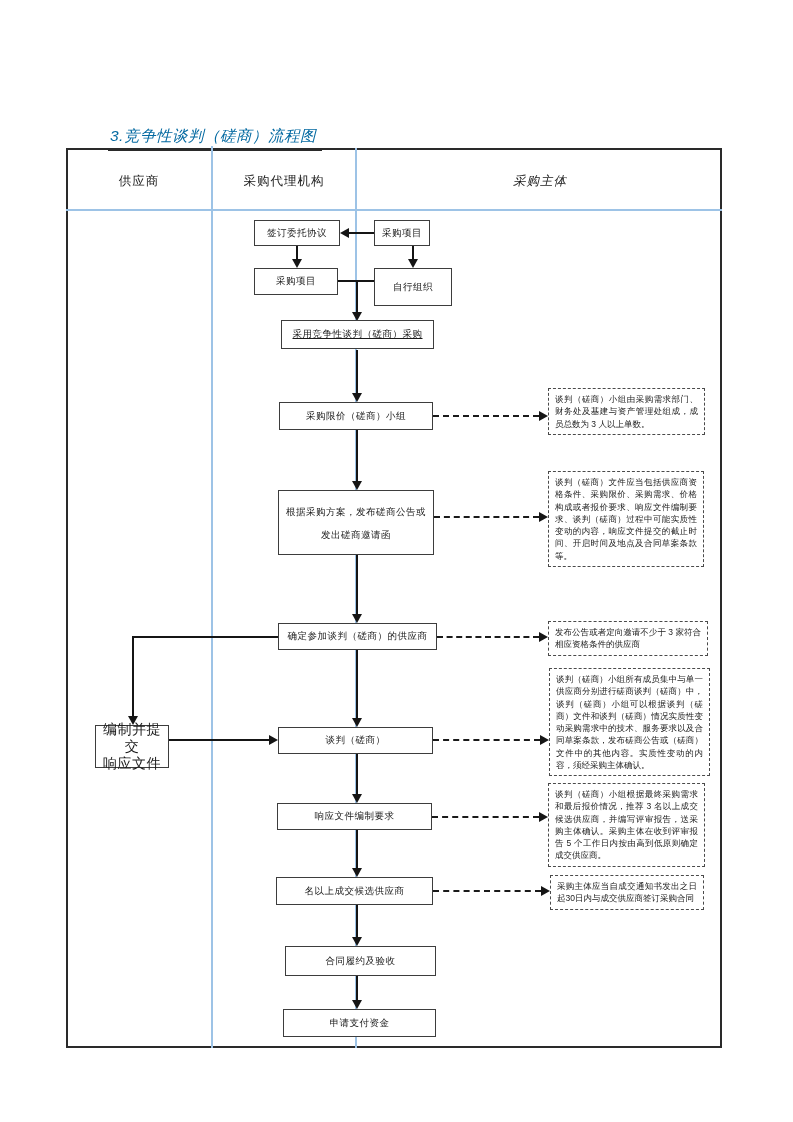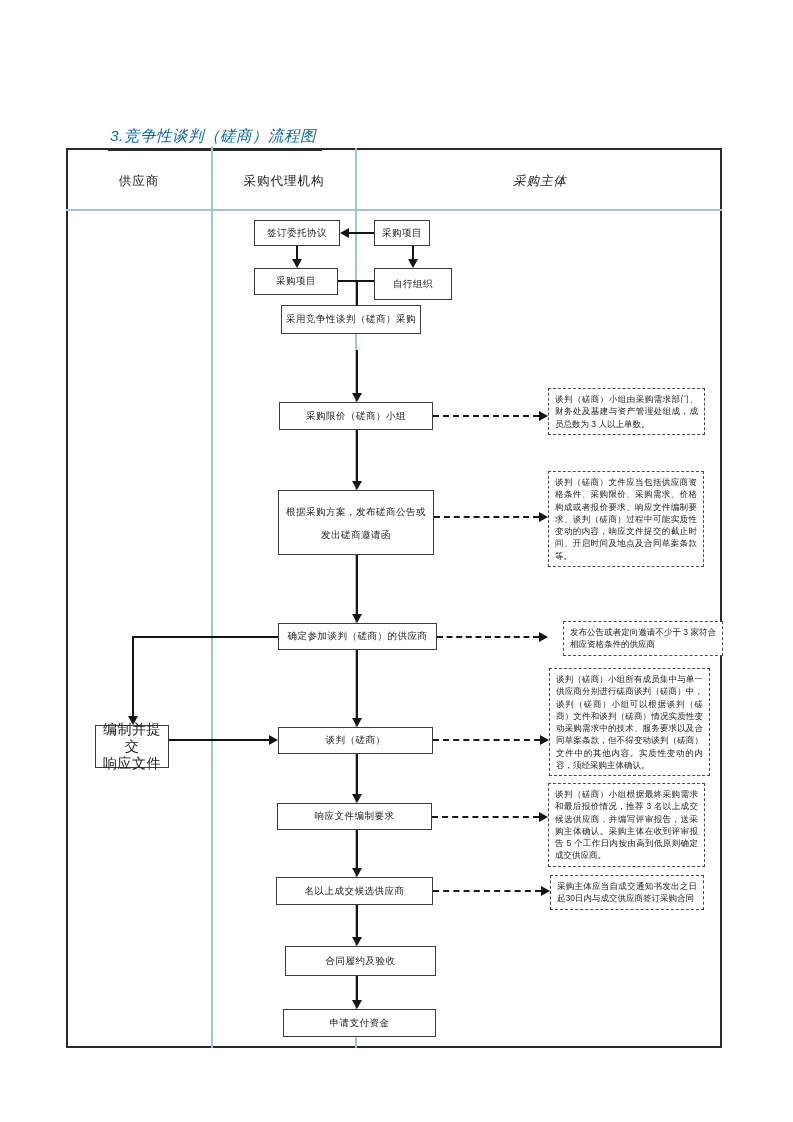--- a/index.html
+++ b/index.html
@@ -32,38 +32,38 @@
 
 <div class="abs frame" style="left:66px;top:148px;width:656px;height:900px;"></div>
 
 <div class="abs colhead" style="left:79px;top:173px;width:120px;">供应商</div>
 <div class="abs colhead" style="left:219px;top:173px;width:130px;">采购代理机构</div>
 <div class="abs colhead" style="left:475px;top:173px;width:130px;font-style:italic;">采购主体</div>
 
 <div class="abs fbox" style="left:254px;top:220px;width:86px;height:26px;">签订委托协议</div>
 <div class="abs fbox" style="left:374px;top:220px;width:56px;height:26px;">采购项目</div>
 <div class="abs fbox" style="left:254px;top:268px;width:84px;height:27px;">采购项目</div>
-<div class="abs fbox" style="left:374px;top:268px;width:78px;height:32px;">自行组织</div>
-<div class="abs fbox" style="left:281px;top:305px;width:140px;height:29px;">采用竞争性谈判（磋商）采购</div>
+<div class="abs fbox" style="left:374px;top:268px;width:78px;height:38px;">自行组织</div>
+<div class="abs fbox" style="left:281px;top:320px;width:153px;height:29px;text-decoration:underline;">采用竞争性谈判（磋商）采购</div>
 <div class="abs fbox" style="left:279px;top:402px;width:154px;height:28px;">采购限价（磋商）小组</div>
 <div class="abs fbox two" style="left:278px;top:490px;width:156px;height:65px;">根据采购方案，发布磋商公告或
 发出磋商邀请函</div>
 <div class="abs fbox" style="left:278px;top:623px;width:159px;height:27px;">确定参加谈判（磋商）的供应商</div>
 <div class="abs fbox" style="left:278px;top:727px;width:155px;height:27px;">谈判（磋商）</div>
 <div class="abs fbox" style="left:277px;top:803px;width:155px;height:27px;">响应文件编制要求</div>
 <div class="abs fbox" style="left:276px;top:877px;width:157px;height:28px;">名以上成交候选供应商</div>
 <div class="abs fbox" style="left:285px;top:946px;width:151px;height:30px;">合同履约及验收</div>
 <div class="abs fbox" style="left:283px;top:1009px;width:153px;height:28px;">申请支付资金</div>
 <div class="abs fbox small" style="left:95px;top:725px;width:74px;height:43px;">编制并提交
 响应文件</div>
 
 <div class="abs note" style="left:548px;top:388px;width:157px;">谈判（磋商）小组由采购需求部门、财务处及基建与资产管理处组成，成员总数为 3 人以上单数。</div>
 <div class="abs note" style="left:548px;top:471px;width:156px;">谈判（磋商）文件应当包括供应商资格条件、采购限价、采购需求、价格构成或者报价要求、响应文件编制要求、谈判（磋商）过程中可能实质性变动的内容，响应文件提交的截止时间、开启时间及地点及合同草案条款等。</div>
-<div class="abs note" style="left:548px;top:621px;width:160px;margin-left:15px;">发布公告或者定向邀请不少于 3 家符合相应资格条件的供应商</div>
-<div class="abs note" style="left:549px;top:668px;width:161px;">谈判（磋商）小组所有成员集中与单一供应商分别进行磋商谈判（磋商）中，谈判（磋商）小组可以根据谈判（磋商）文件和谈判（磋商）情况实质性变动采购需求中的技术、服务要求以及合同草案条款，但不得变动谈判（磋商）文件中的其他内容。实质性变动的内容，须经采购主体确认。</div>
+<div class="abs note" style="left:548px;top:621px;width:160px;">发布公告或者定向邀请不少于 3 家符合相应资格条件的供应商</div>
+<div class="abs note" style="left:549px;top:668px;width:161px;">谈判（磋商）小组所有成员集中与单一供应商分别进行磋商谈判（磋商）中，谈判（磋商）小组可以根据谈判（磋商）文件和谈判（磋商）情况实质性变动采购需求中的技术、服务要求以及合同草案条款，发布磋商公告或（磋商）文件中的其他内容。实质性变动的内容，须经采购主体确认。</div>
 <div class="abs note" style="left:548px;top:783px;width:157px;">谈判（磋商）小组根据最终采购需求和最后报价情况，推荐 3 名以上成交候选供应商，并编写评审报告，送采购主体确认。采购主体在收到评审报告 5 个工作日内按由高到低原则确定成交供应商。</div>
 <div class="abs note" style="left:550px;top:875px;width:154px;">采购主体应当自成交通知书发出之日起30日内与成交供应商签订采购合同</div>
 
 <div class="abs vline" style="left:296px;top:246px;height:14px;"></div>
 <div class="abs ah-down" style="left:292px;top:259px;"></div>
 
 <div class="abs vline" style="left:412px;top:246px;height:14px;"></div>
 <div class="abs ah-down" style="left:408px;top:259px;"></div>
 
 <div class="abs hline" style="left:349px;top:232px;width:25px;"></div>

